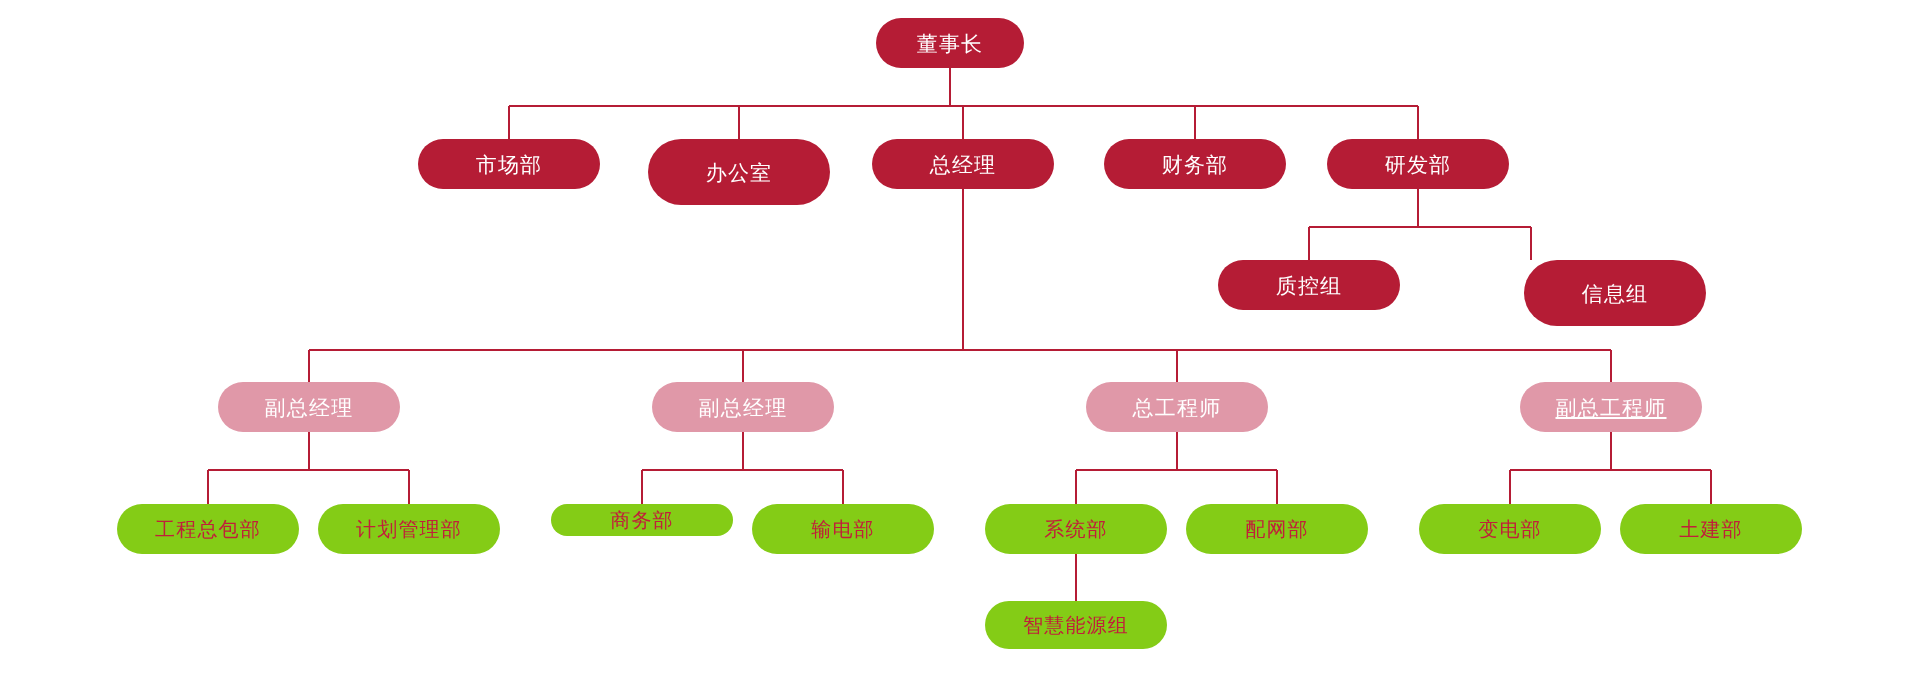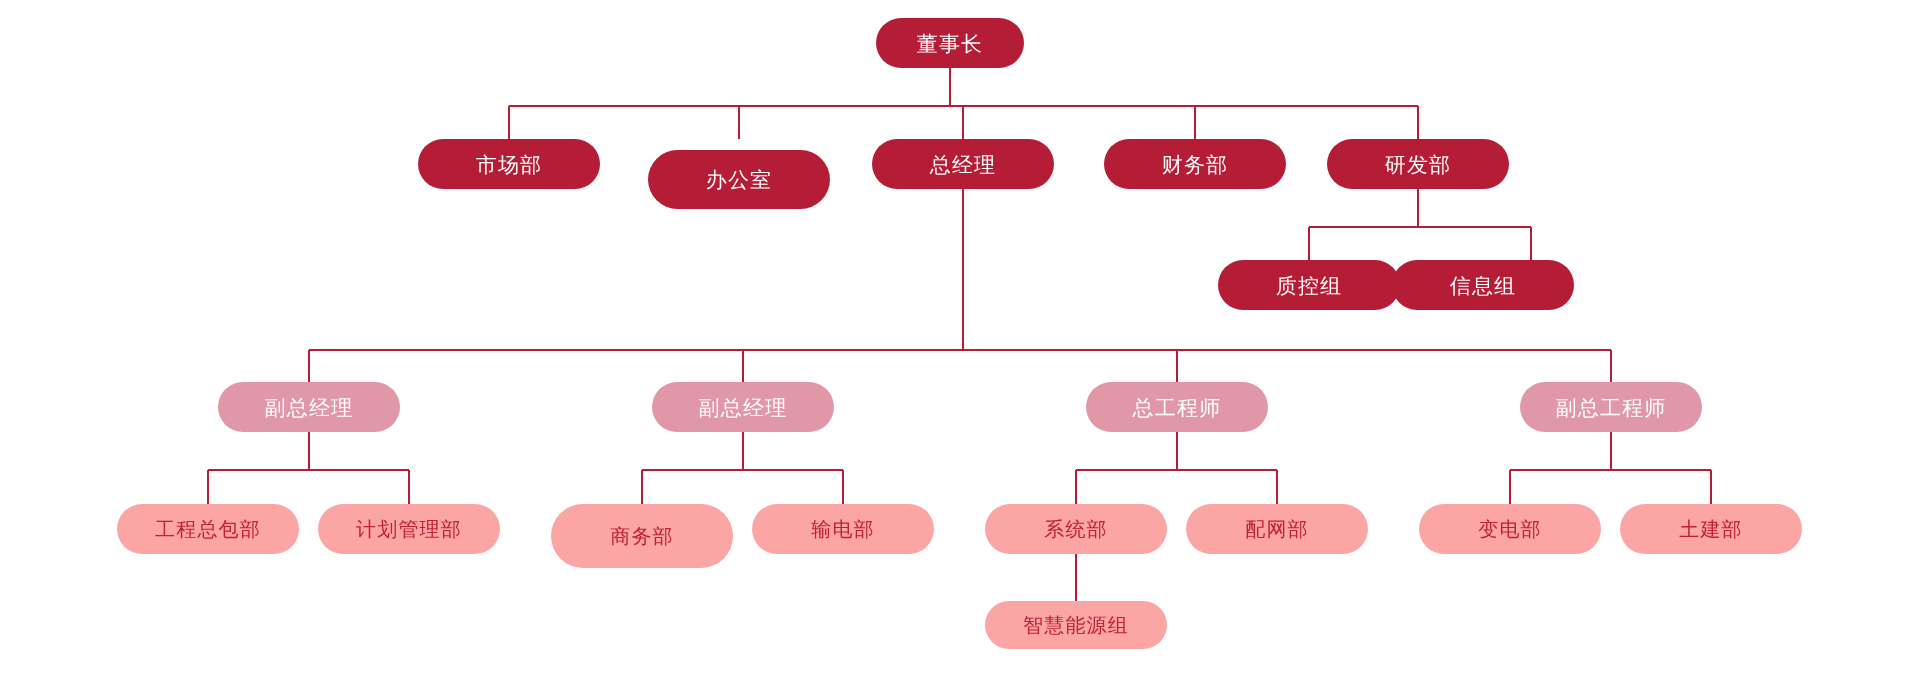--- a/index.html
+++ b/index.html
@@ -46,21 +46,21 @@
     color: #ffffff;
     font-size: 21px;
   }
   .lvl-sub {
     background: #E098A8;
     color: #ffffff;
     font-size: 21px;
     justify-content: center;
   }
   .lvl-leaf {
-    background: #fca5a5;
+    background: #84cc16;
     color: #C0203A;
     font-size: 20px;
   }
 </style>
 </head>
 <body>
 
 <div id="chart-canvas">
   <svg id="connectors" viewBox="0 0 1920 677" preserveAspectRatio="none" aria-hidden="true">
       <line x1="950" y1="68" x2="950" y2="106" stroke="#B51C35" stroke-width="1.6" shape-rendering="crispEdges"></line>
@@ -99,57 +99,57 @@
       <line x1="1076" y1="554" x2="1076" y2="578" stroke="#B51C35" stroke-width="1.6" shape-rendering="crispEdges"></line>
       <line x1="1076" y1="578" x2="1076" y2="601" stroke="#B51C35" stroke-width="1.6" shape-rendering="crispEdges"></line>
     </svg>
   <div id="node-layer">
       <div class="node lvl-root" style="left: 876px; top: 18px; width: 148px; height: 50px;">
         <span class="node-label">董事长</span>
       </div>
       <div class="node lvl-dept" style="left: 418px; top: 139px; width: 182px; height: 50px;">
         <span class="node-label">市场部</span>
       </div>
-      <div class="node lvl-dept" style="left: 648px; top: 150px; width: 182px; height: 59px;">
+      <div class="node lvl-dept" style="left: 648px; top: 139px; width: 182px; height: 66px;">
         <span class="node-label">办公室</span>
       </div>
       <div class="node lvl-dept" style="left: 872px; top: 139px; width: 182px; height: 50px;">
         <span class="node-label">总经理</span>
       </div>
       <div class="node lvl-dept" style="left: 1104px; top: 139px; width: 182px; height: 50px;">
         <span class="node-label">财务部</span>
       </div>
       <div class="node lvl-dept" style="left: 1327px; top: 139px; width: 182px; height: 50px;">
         <span class="node-label">研发部</span>
       </div>
       <div class="node lvl-dept" style="left: 1218px; top: 260px; width: 182px; height: 50px;">
         <span class="node-label">质控组</span>
       </div>
-      <div class="node lvl-dept" style="left: 1392px; top: 260px; width: 182px; height: 50px;">
+      <div class="node lvl-dept" style="left: 1524px; top: 260px; width: 182px; height: 66px;">
         <span class="node-label">信息组</span>
       </div>
       <div class="node lvl-sub" style="left: 218px; top: 382px; width: 182px; height: 50px;">
         <span class="node-label">副总经理</span>
       </div>
       <div class="node lvl-sub" style="left: 652px; top: 382px; width: 182px; height: 50px;">
         <span class="node-label">副总经理</span>
       </div>
       <div class="node lvl-sub" style="left: 1086px; top: 382px; width: 182px; height: 50px;">
         <span class="node-label">总工程师</span>
       </div>
-      <div class="node lvl-sub" style="left: 1520px; top: 382px; width: 182px; height: 50px;">
+      <div class="node lvl-sub" style="left: 1520px; top: 382px; width: 182px; height: 50px; text-decoration: underline;">
         <span class="node-label">副总工程师</span>
       </div>
       <div class="node lvl-leaf" style="left: 117px; top: 504px; width: 182px; height: 50px;">
         <span class="node-label">工程总包部</span>
       </div>
       <div class="node lvl-leaf" style="left: 318px; top: 504px; width: 182px; height: 50px;">
         <span class="node-label">计划管理部</span>
       </div>
-      <div class="node lvl-leaf" style="left: 551px; top: 504px; width: 182px; height: 64px;">
+      <div class="node lvl-leaf" style="left: 551px; top: 504px; width: 182px; height: 32px;">
         <span class="node-label">商务部</span>
       </div>
       <div class="node lvl-leaf" style="left: 752px; top: 504px; width: 182px; height: 50px;">
         <span class="node-label">输电部</span>
       </div>
       <div class="node lvl-leaf" style="left: 985px; top: 504px; width: 182px; height: 50px;">
         <span class="node-label">系统部</span>
       </div>
       <div class="node lvl-leaf" style="left: 1186px; top: 504px; width: 182px; height: 50px;">
         <span class="node-label">配网部</span>

